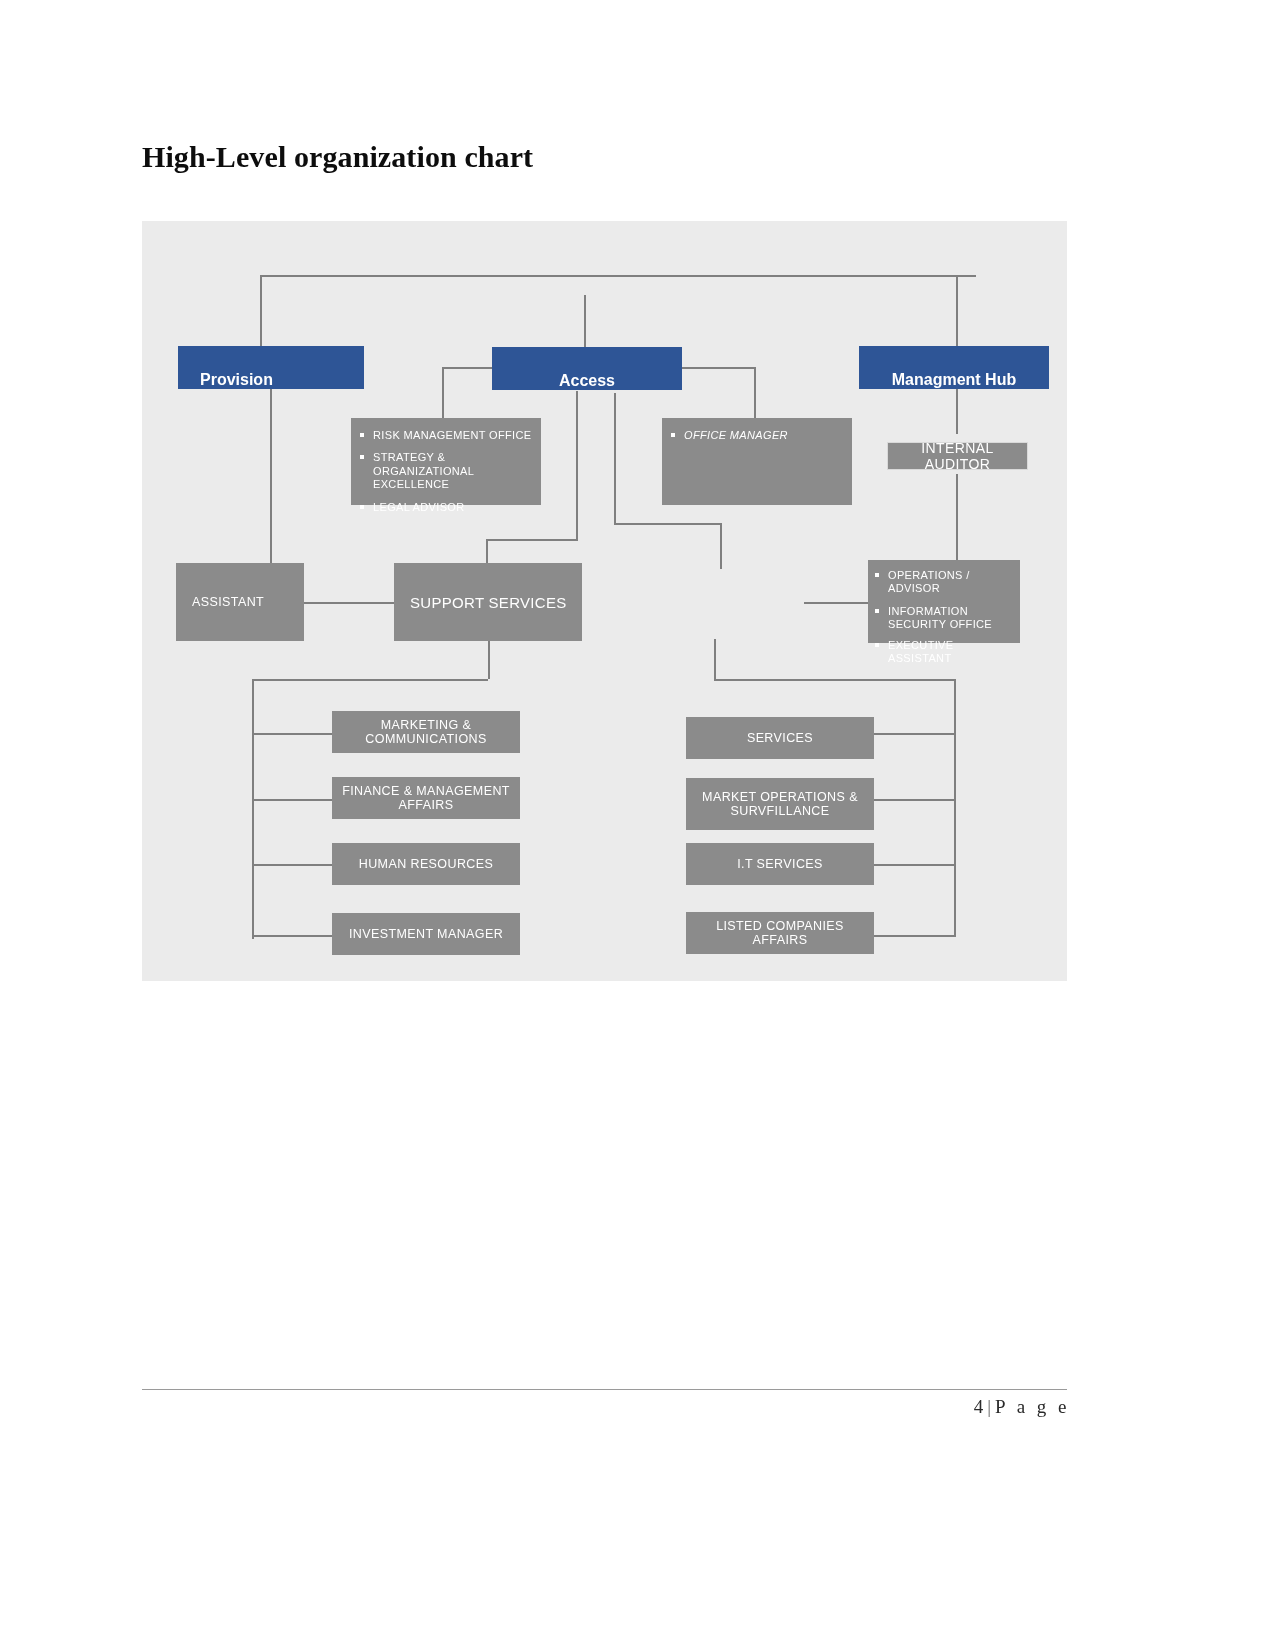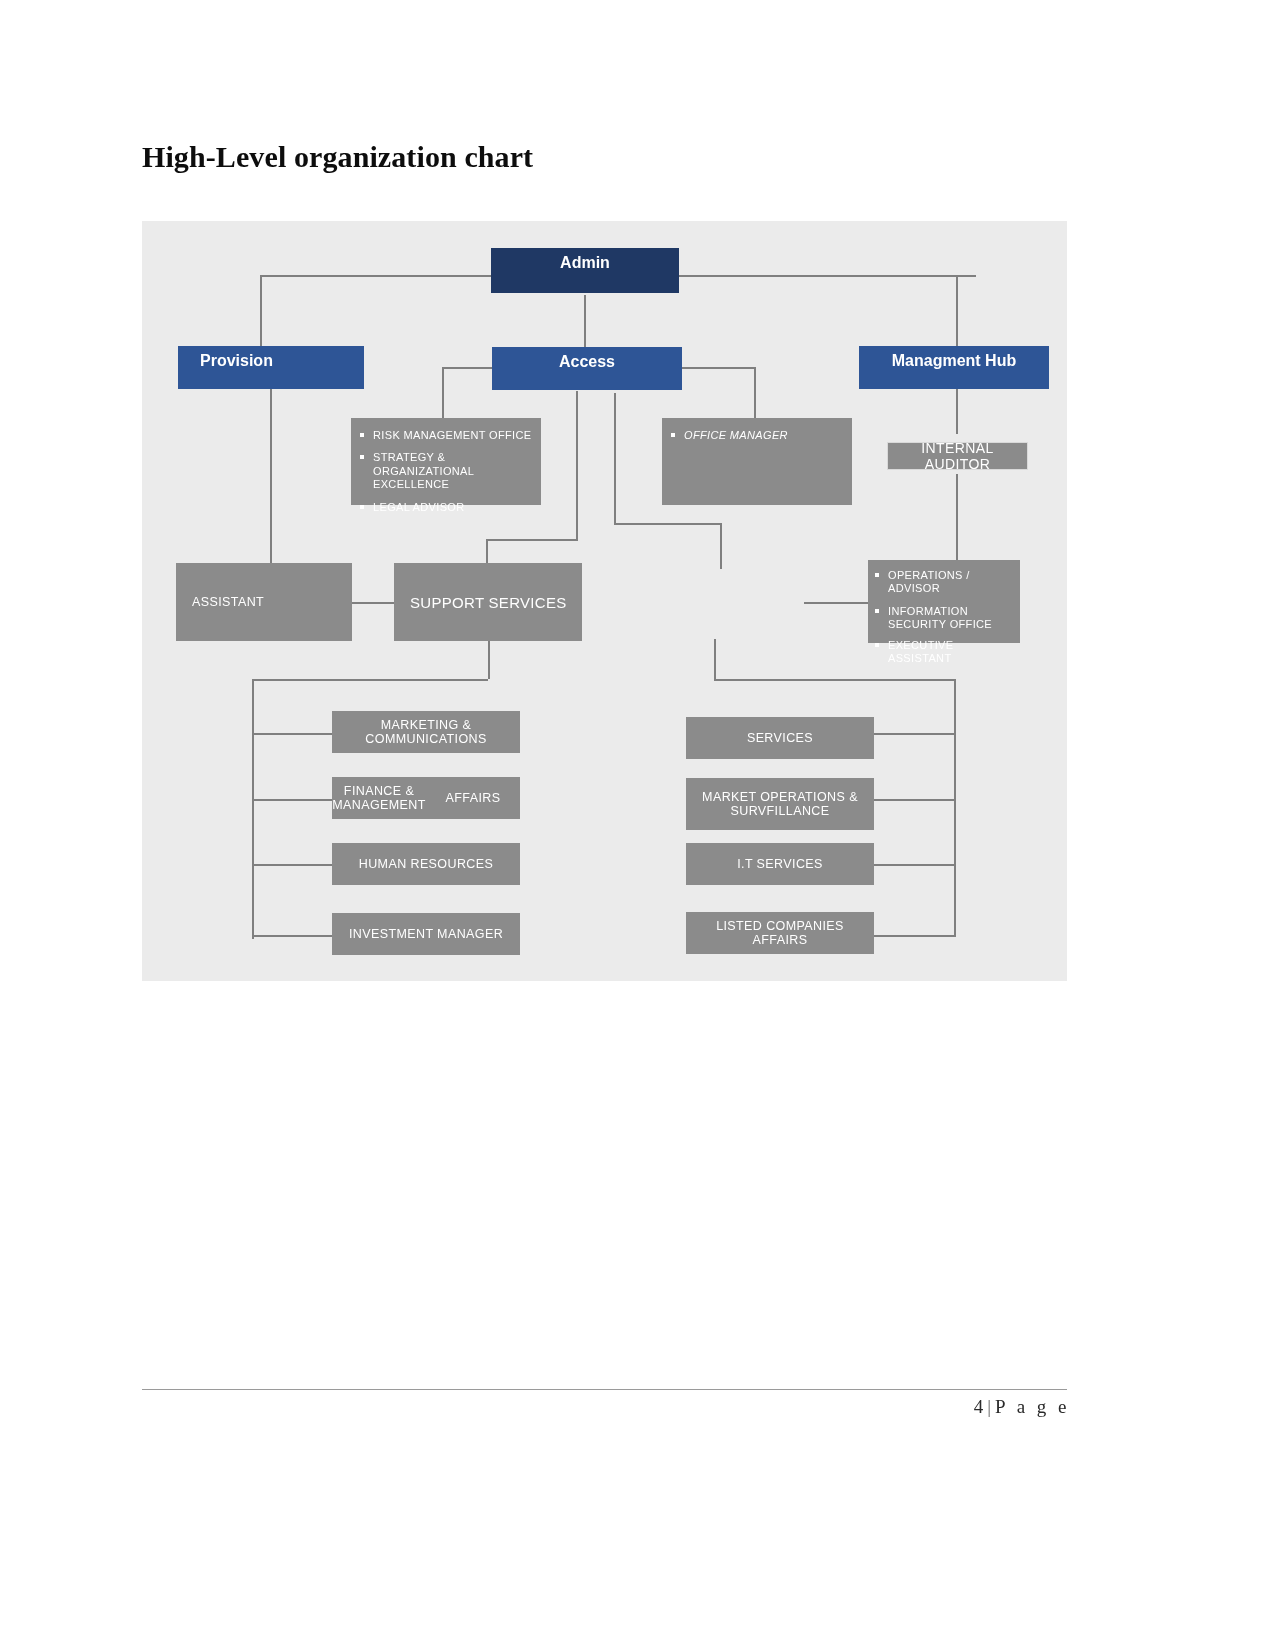--- a/index.html
+++ b/index.html
@@ -56,21 +56,21 @@
   .node .label {
     display: block;
     width: 100%;
   }
 
   
   .node.blue {
     background: #2e5596;
     font-weight: bold;
     font-size: 16px;
-    align-items: flex-start;
+    align-items: flex-end;
     padding-top: 6px;
   }
   .node.navy {
     background: #1f3864;
     font-weight: bold;
     font-size: 16px;
     align-items: flex-start;
     padding-top: 6px;
   }
   .node.blue.center .label,
@@ -199,23 +199,20 @@
   <div class="conn h" style="left:110px; top:714px; width:80px;"></div>
 
   <div class="conn v" style="left:572px; top:418px; height:40px;"></div>
   <div class="conn h" style="left:572px; top:458px; width:240px;"></div>
   <div class="conn v" style="left:812px; top:458px; height:258px;"></div>
   <div class="conn h" style="left:732px; top:512px; width:80px;"></div>
   <div class="conn h" style="left:732px; top:578px; width:80px;"></div>
   <div class="conn h" style="left:732px; top:643px; width:80px;"></div>
   <div class="conn h" style="left:732px; top:714px; width:80px;"></div>
 
-  <div class="node navy center" style="left:349px; top:27px; width:188px; height:45px;">
-    <span class="label">Admin</span>
-  </div>
 
   <div class="node blue left" style="left:36px; top:125px; width:186px; height:43px;">
     <span class="label">Provision</span>
   </div>
 
   <div class="node blue center" style="left:350px; top:126px; width:190px; height:43px;">
     <span class="label">Access</span>
   </div>
 
   <div class="node blue center" style="left:717px; top:125px; width:190px; height:43px;">
@@ -245,21 +242,21 @@
         <span class="bullet-mark"></span>
         <span>OFFICE MANAGER</span>
       </li>
     </ul>
   </div>
 
   <div class="node outline" style="left:745px; top:221px; width:141px; height:28px;">
     <span class="label">INTERNAL AUDITOR</span>
   </div>
 
-  <div class="node grey left padleft" style="left:34px; top:342px; width:176px; height:78px;">
+  <div class="node grey left padleft" style="left:34px; top:342px; width:128px; height:78px;">
     <span class="label">ASSISTANT</span>
   </div>
 
   <div class="node grey left padleft big" style="left:252px; top:342px; width:188px; height:78px;">
     <span class="label">SUPPORT SERVICES</span>
   </div>
 
 
   <div class="node bullets" style="left:726px; top:339px; width:152px; height:83px; padding:9px 6px 6px 6px;">
     <ul>
@@ -276,21 +273,21 @@
         <span>EXECUTIVE ASSISTANT</span>
       </li>
     </ul>
   </div>
 
   <div class="node grey center" style="left:190px; top:490px; width:188px; height:42px; flex-direction:column; justify-content:center;">
     <span class="label">MARKETING &amp;</span>
     <span class="label">COMMUNICATIONS</span>
   </div>
 
-  <div class="node grey center" style="left:190px; top:556px; width:188px; height:42px; flex-direction:row; justify-content:center;">
+  <div class="node grey center" style="left:190px; top:556px; width:188px; height:42px; flex-direction:column; justify-content:center;">
     <span class="label">FINANCE &amp; MANAGEMENT</span>
     <span class="label">AFFAIRS</span>
   </div>
 
   <div class="node grey center" style="left:190px; top:622px; width:188px; height:42px; flex-direction:column; justify-content:center;">
     <span class="label">HUMAN RESOURCES</span>
   </div>
 
   <div class="node grey center" style="left:190px; top:692px; width:188px; height:42px; flex-direction:column; justify-content:center;">
     <span class="label">INVESTMENT MANAGER</span>

